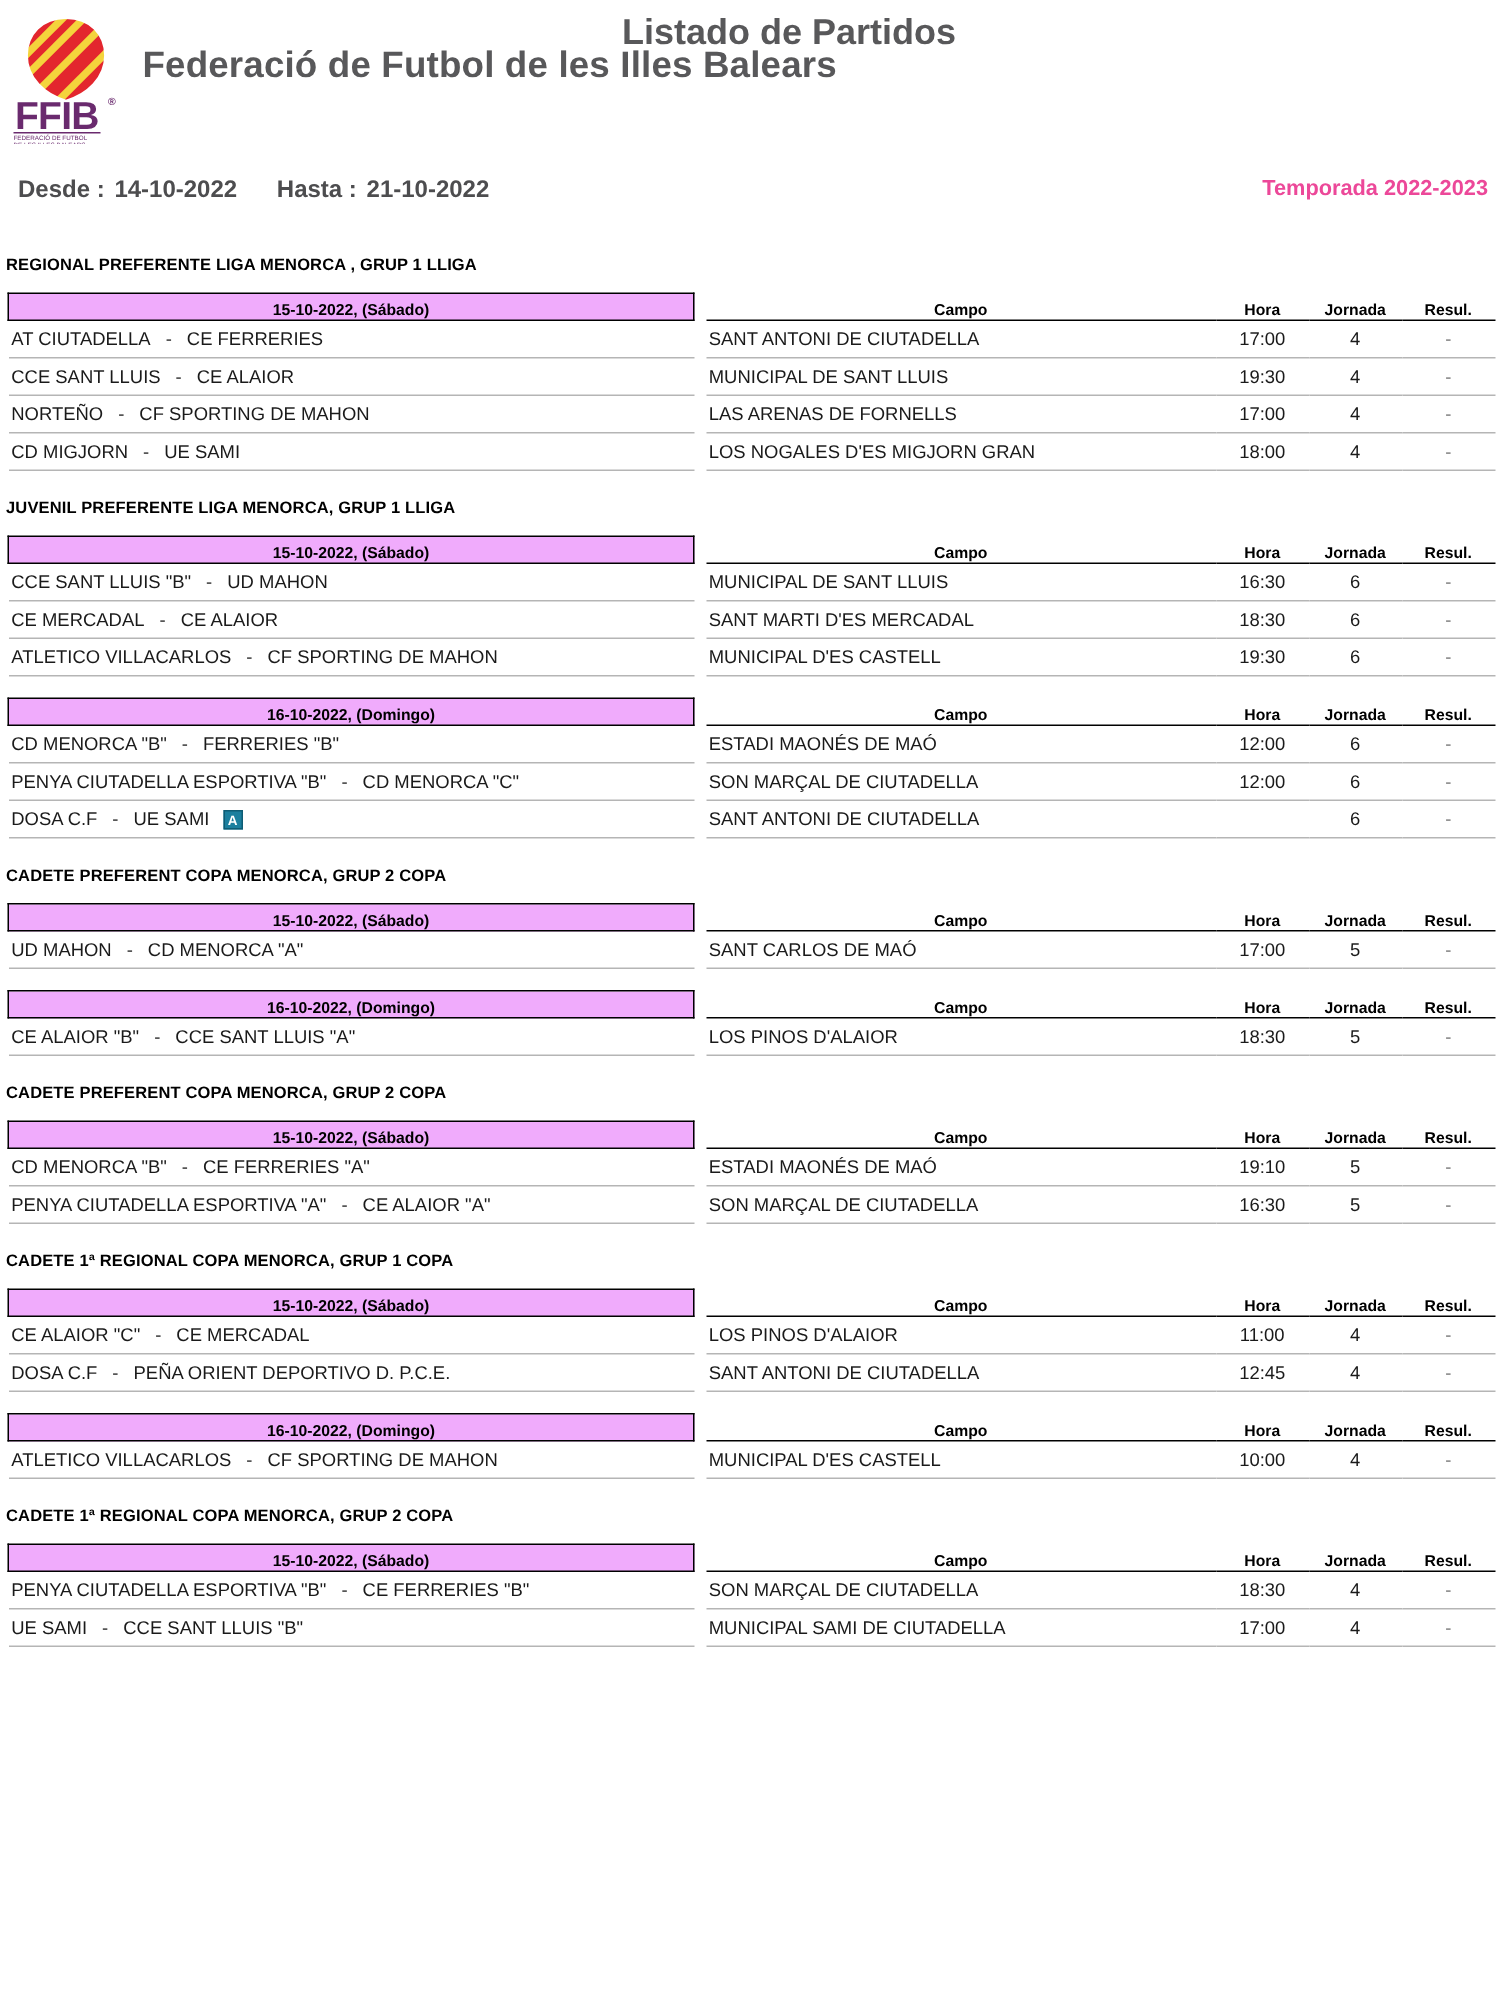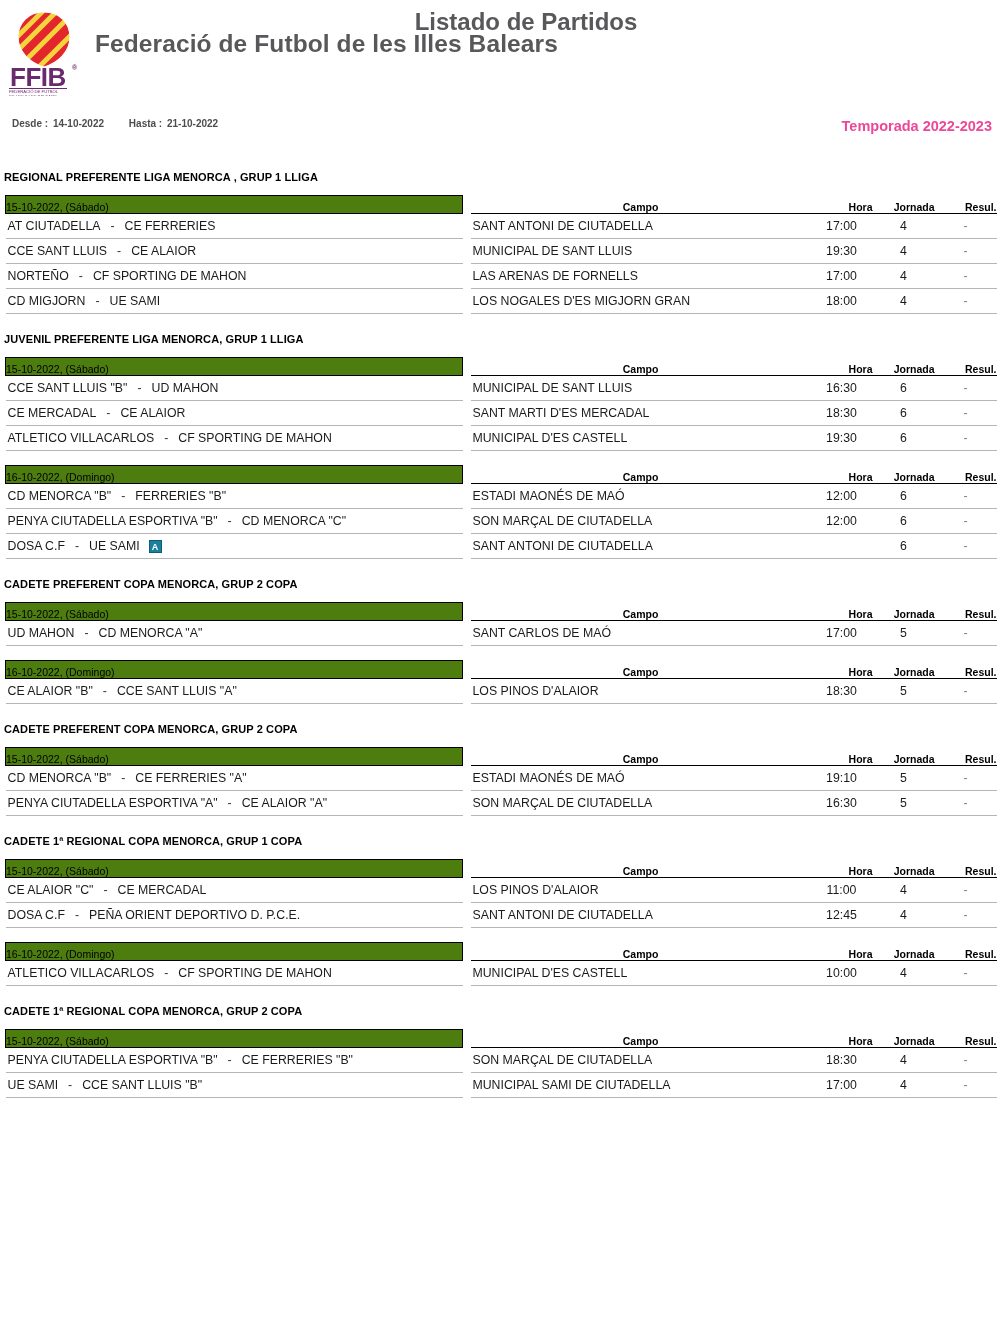--- a/index.html
+++ b/index.html
@@ -58,21 +58,21 @@
   
   .range-bar {
     position: relative;
     height: 34px;
     margin-top: 18px;
   }
   .range-left {
     position: absolute;
     left: 12px;
     top: 0;
-    font-size: 10px;
+    font-size: 16px;
     font-weight: bold;
     color: #4d4d4f;
     white-space: nowrap;
   }
   .range-left .lbl { margin-right: 2px; }
   .range-left .val { margin-right: 22px; }
   .range-right {
     position: absolute;
     right: 8px;
     top: 0;
@@ -105,37 +105,37 @@
   .mtable col.c-campo { width: 340px; }
   .mtable col.c-hora  { width: 62px; }
   .mtable col.c-jorn  { width: 62px; }
   .mtable col.c-res   { width: 62px; }
 
   .mtable th {
     padding: 0;
     vertical-align: bottom;
   }
   .th-date {
-    background: #4d7c0f;
+    background: #f0abfc;
     border: 1.4px solid #000;
     font-size: 10.5px;
-    font-weight: normal;
+    font-weight: bold;
     color: #000;
-    text-align: left;
+    text-align: center;
     padding: 3px 0 3px 7px;
     box-sizing: border-box;
     height: 18px;
     line-height: 12px;
   }
   .th-gap { border: none; background: transparent; }
   .th-col {
     font-size: 10.5px;
     font-weight: bold;
     color: #000;
-    text-align: right;
+    text-align: center;
     border-bottom: 1.6px solid #000;
     padding: 3px 0 4px 0;
     line-height: 12px;
   }
   .th-campo { text-align: center; }
 
   .mtable td {
     font-size: 12.3px;
     color: #1a1a1a;
     border-bottom: 1.6px solid #b5b5b5;

